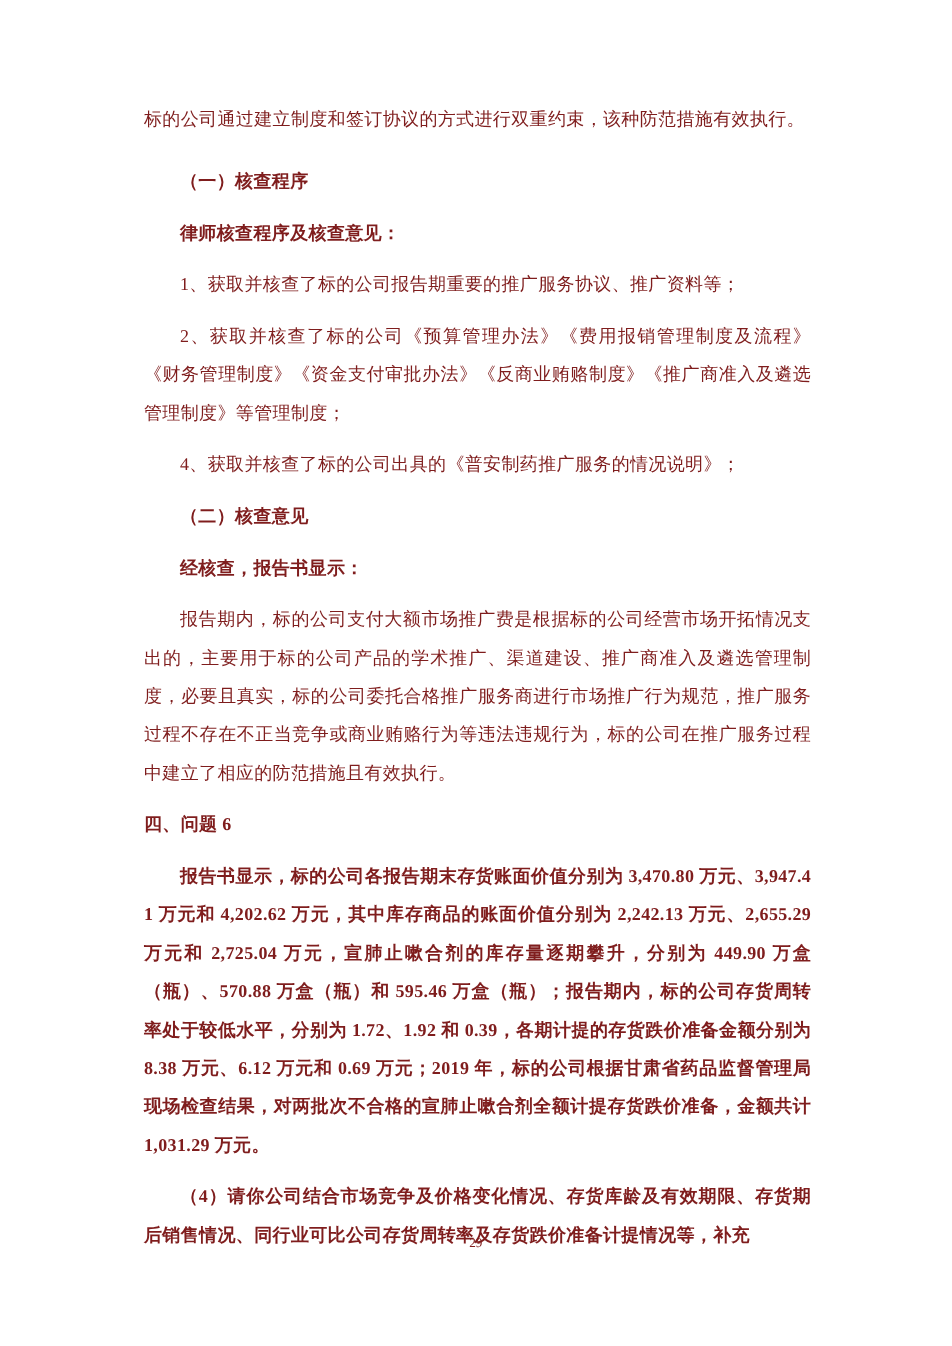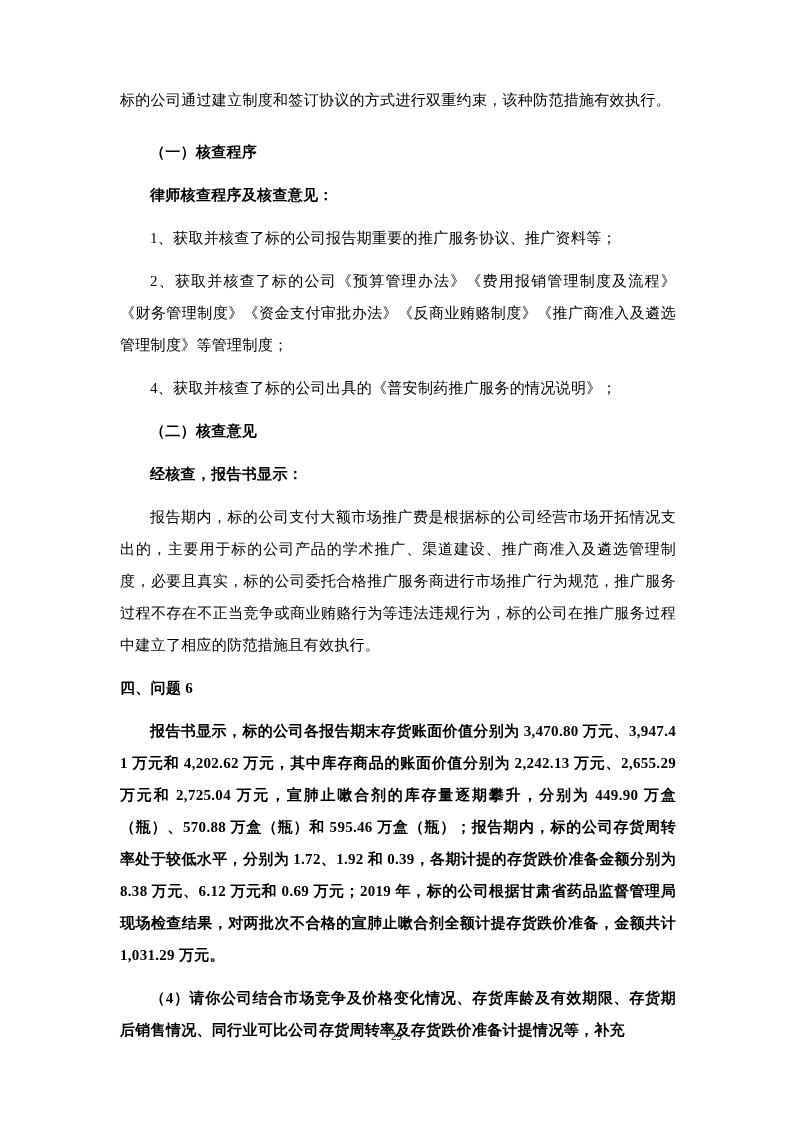--- a/index.html
+++ b/index.html
@@ -5,21 +5,21 @@
     html, body {
       margin: 0;
       padding: 0;
       background: #ffffff;
     }
     .page {
       position: relative;
       width: 793px;
       height: 1122px;
       background: #ffffff;
-      color: #000000;
+      color: #7f1d1d;
       font-family: "Liberation Serif", "DejaVu Serif", serif;
       overflow: hidden;
     }
     .content {
       position: absolute;
       left: 120px;
       top: 84px;
       width: 556px;
     }
     .content p {

